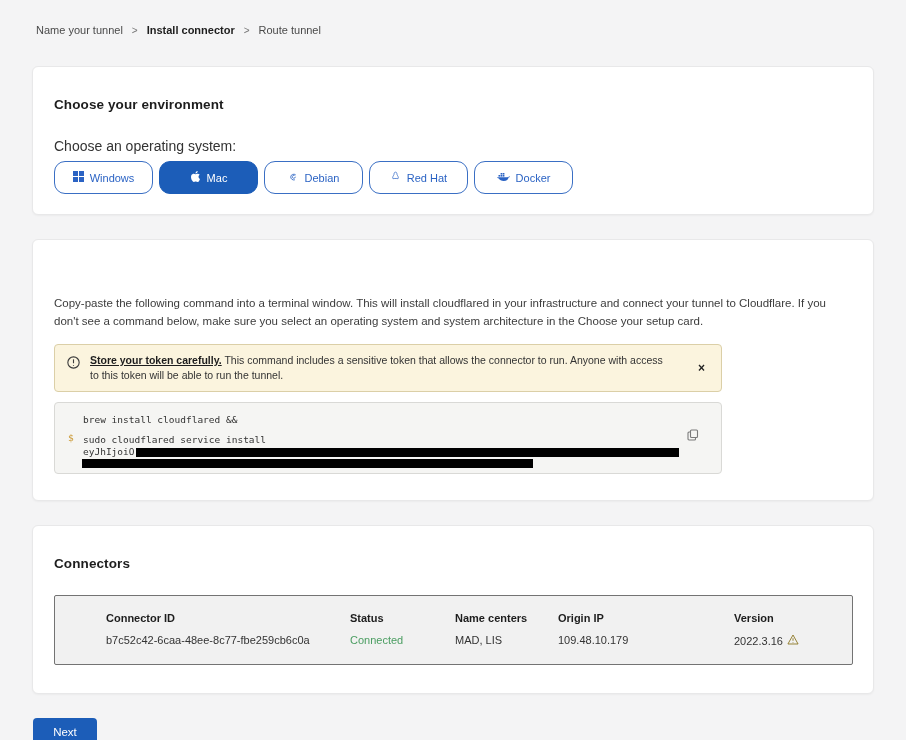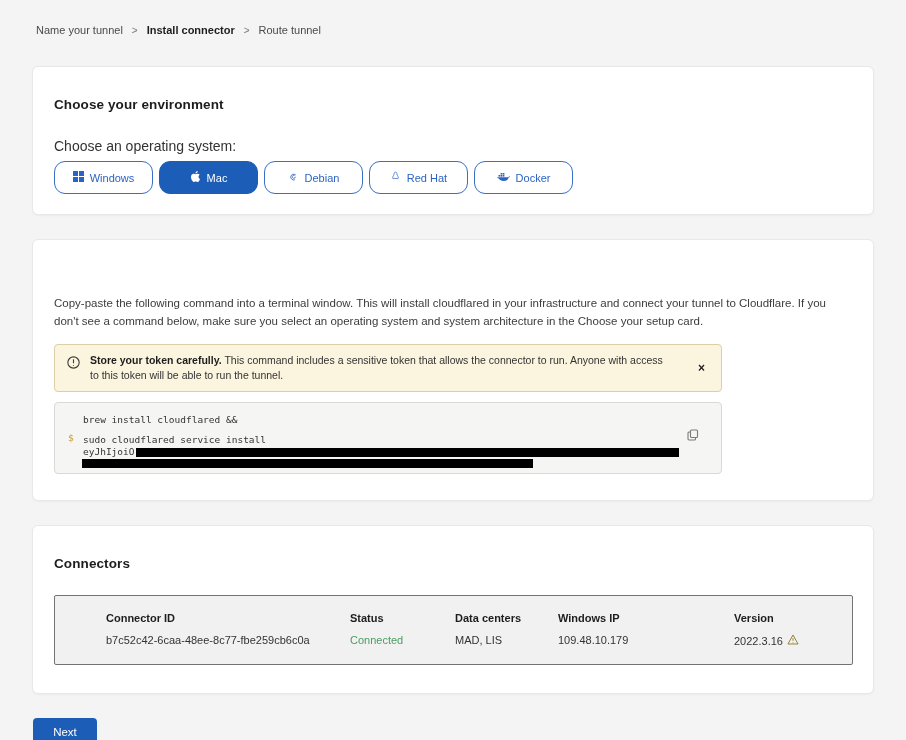--- a/index.html
+++ b/index.html
@@ -87,21 +87,21 @@
     display:flex;
     align-items:flex-start;
     gap:10px;
   }
   .banner-text{
     font-size:10.5px;
     line-height:15px;
     color:#333;
     max-width:575px;
   }
-  .banner-text b{color:#1d1d1d;}
+  .banner-text b{color:#1d1d1d;text-decoration:underline;}
   .banner-close{
     margin-left:auto;
     background:none;border:none;
     font-size:12px;font-weight:bold;color:#222;
     cursor:pointer;
     align-self:center;
     padding:0 4px;
     font-family:"Liberation Sans",sans-serif;
   }
   .banner-icon{margin-top:2px;}
@@ -278,22 +278,22 @@
   </div>
 </section>
 
 
 <section class="card">
   <div class="connectors-inner">
     <h2>Connectors</h2>
     <div class="conn-table">
       <div class="conn-th">Connector ID</div>
       <div class="conn-th">Status</div>
-      <div class="conn-th">Data centers</div>
-      <div class="conn-th">Windows IP</div>
+      <div class="conn-th">Name centers</div>
+      <div class="conn-th">Origin IP</div>
       <div class="conn-th">Version</div>
 
       <div class="conn-td">b7c52c42-6caa-48ee-8c77-fbe259cb6c0a</div>
       <div class="conn-td status">Connected</div>
       <div class="conn-td">MAD, LIS</div>
       <div class="conn-td">109.48.10.179</div>
       <div class="conn-td version">
         <span>2022.3.16</span>
         <span>
           <svg width="12" height="11" viewBox="0 0 14 13" fill="none" stroke="#8f7a28" stroke-width="1.1" stroke-linejoin="round">

